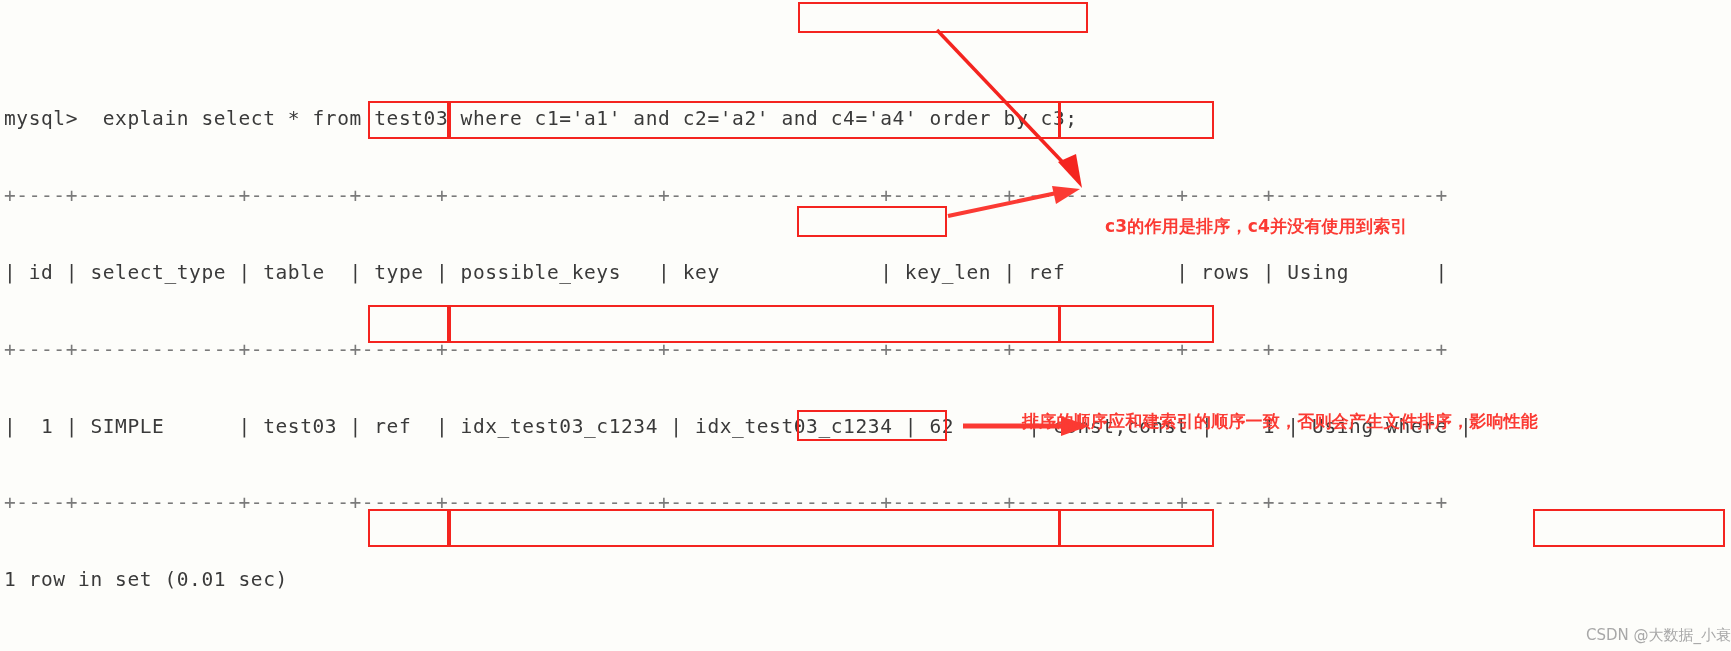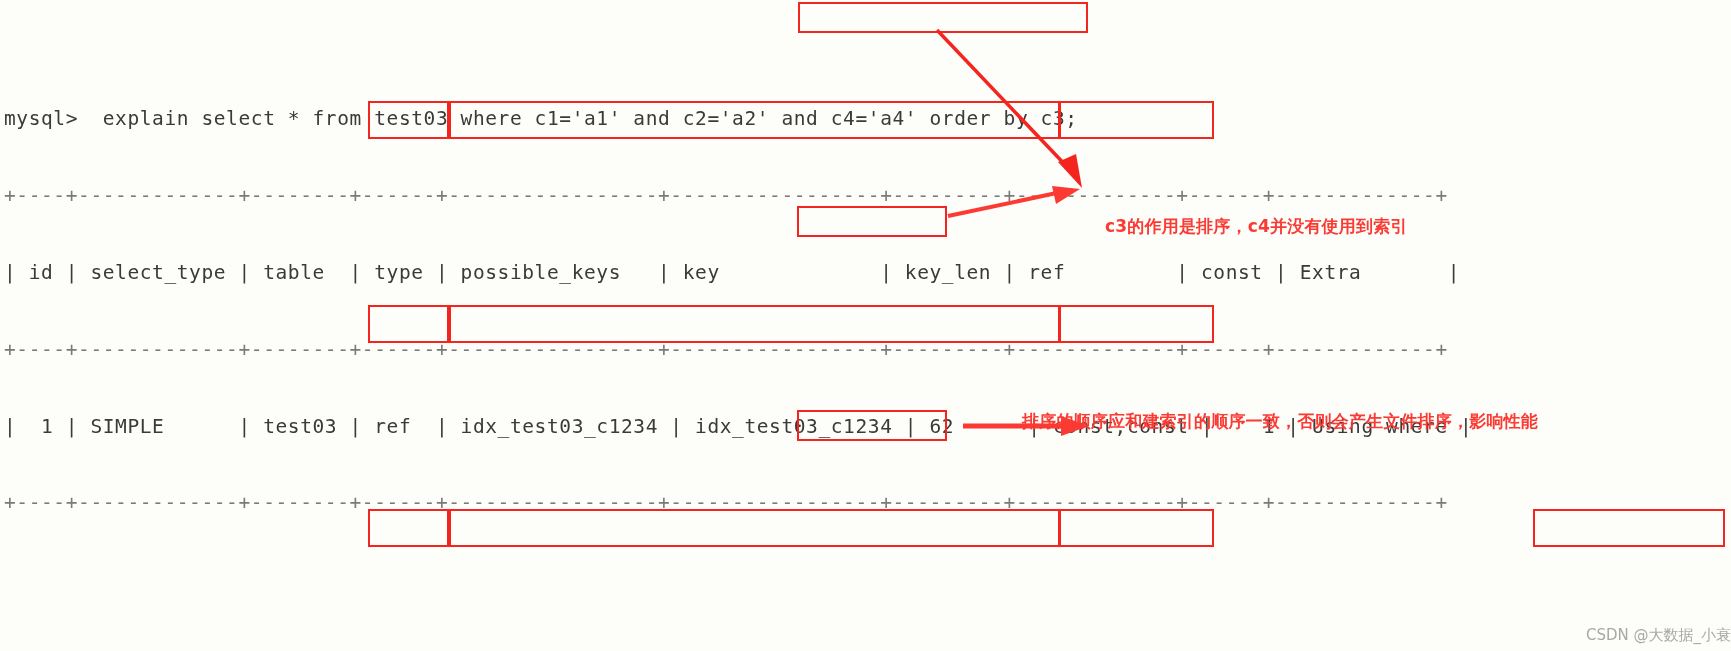--- a/index.html
+++ b/index.html
@@ -67,24 +67,25 @@
   }
 </style>
 </head>
 <body>
 
 <div class="term">
 
   
   <div class="line">mysql&gt;  explain select * from test03 where c1='a1' and c2='a2' and c4='a4' order by c3;</div>
   <div class="line rule">+----+-------------+--------+------+-----------------+-----------------+---------+-------------+------+-------------+</div>
-  <div class="line">| id | select_type | table  | type | possible_keys   | key             | key_len | ref         | const | Extra       |</div>
+  <div class="line">| id | select_type | table  | type | possible_keys   | key             | key_len | ref         | rows | Using       |</div>
   <div class="line rule">+----+-------------+--------+------+-----------------+-----------------+---------+-------------+------+-------------+</div>
   <div class="line">|  1 | SIMPLE      | test03 | ref  | idx_test03_c1234 | idx_test03_c1234 | 62      | const,const |    1 | Using where |</div>
   <div class="line rule">+----+-------------+--------+------+-----------------+-----------------+---------+-------------+------+-------------+</div>
+  <div class="line">1 row in set (0.01 sec)</div>
   <div class="blank"></div>
 
   
   
   
   
   
   
   
   

